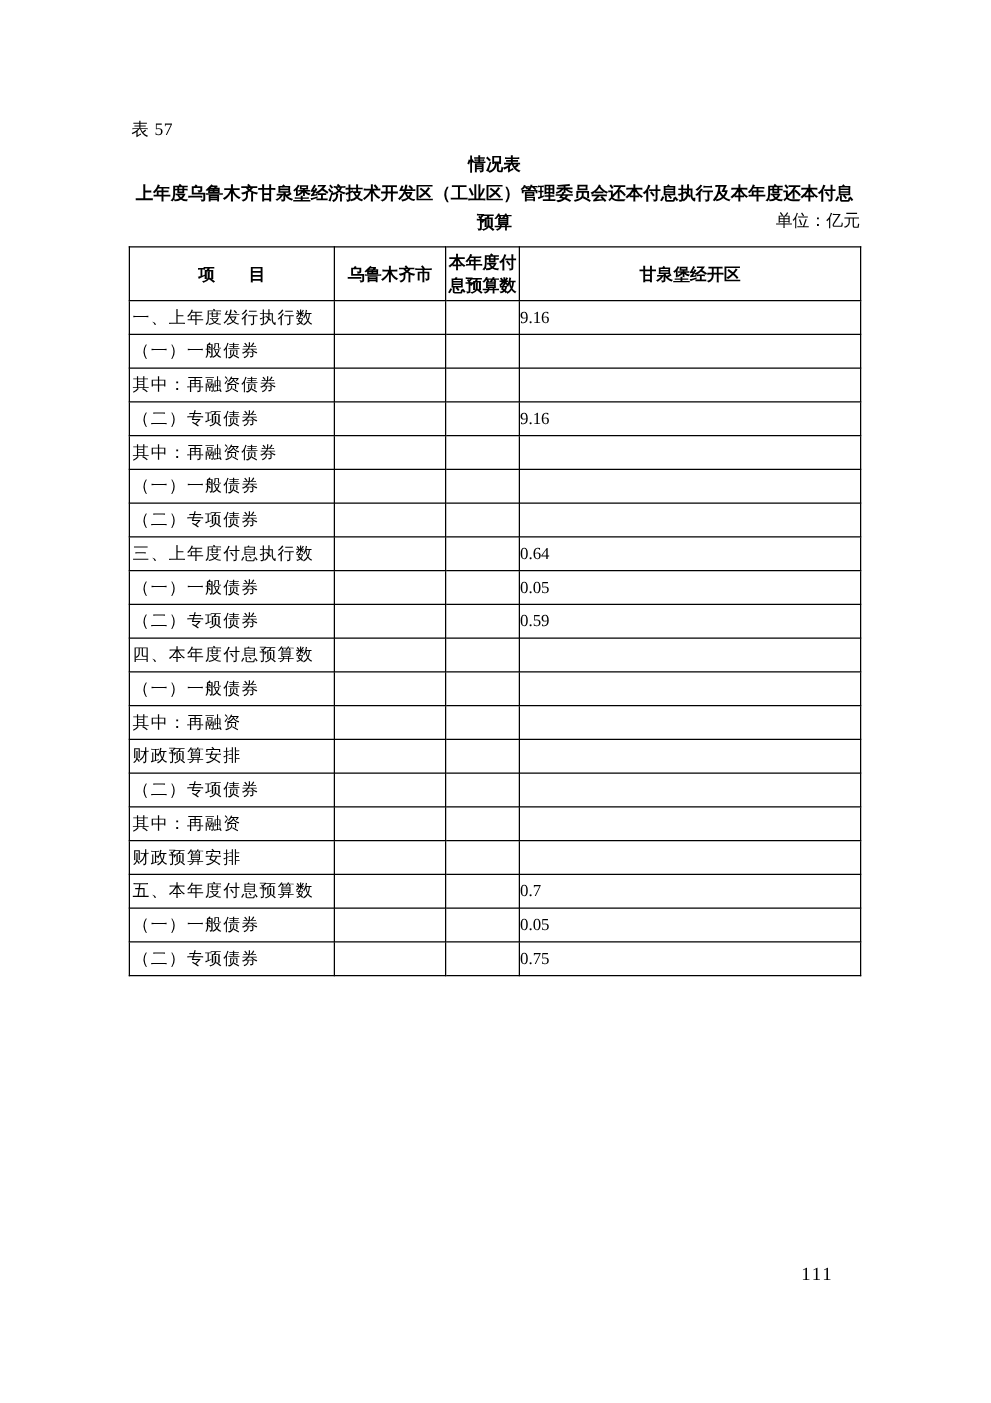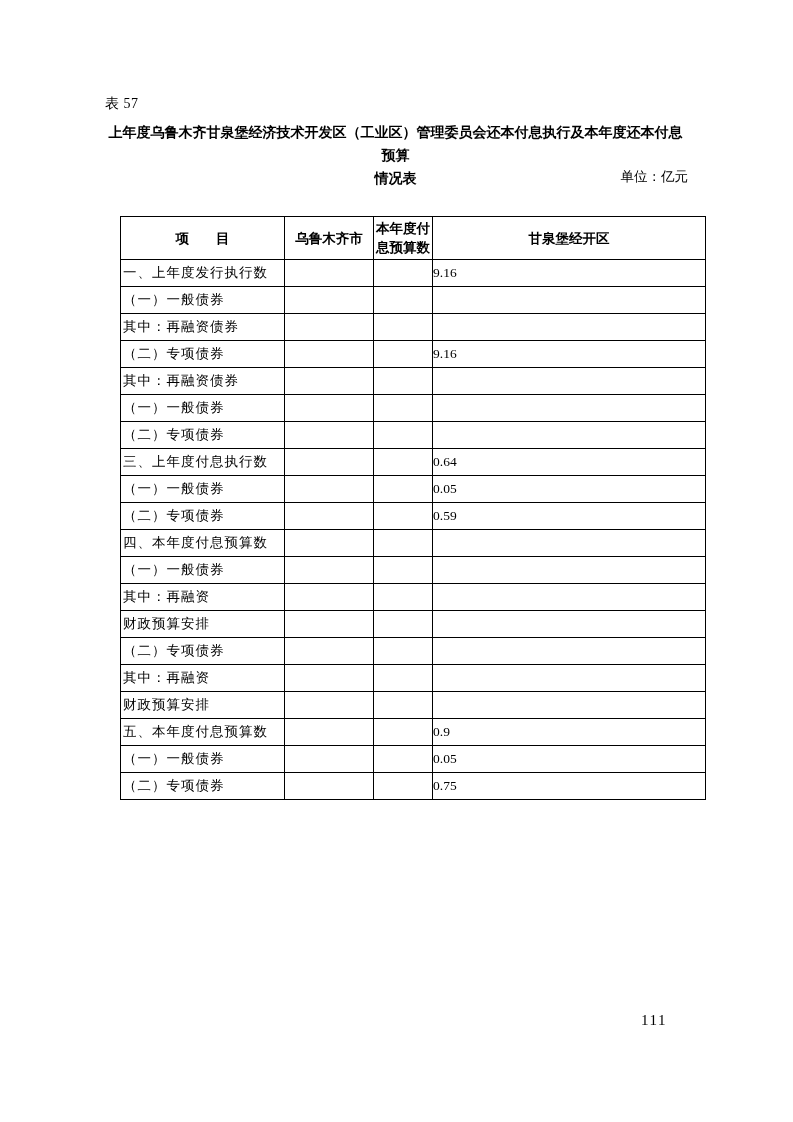--- a/index.html
+++ b/index.html
@@ -36,26 +36,25 @@
   .unit-label {
     position: absolute;
     left: 103px;
     top: 168px;
     width: 585px;
     text-align: right;
     font-size: 13.5px;
   }
   table.budget {
     position: absolute;
-    left: 120px;
+    left: 103px;
     top: 197px;
     width: 585px;
     border-collapse: collapse;
     table-layout: fixed;
-    margin-top: 19px;
   }
   table.budget th, table.budget td {
     border: 1px solid #000000;
     font-size: 13.5px;
     overflow: hidden;
     vertical-align: middle;
   }
   table.budget thead th {
     height: 43px;
     font-weight: bold;
@@ -85,22 +84,22 @@
   }
 </style>
 </head>
 <body>
 
 <div class="page">
 
   <div class="table-label">表 57</div>
 
   <div class="doc-title">
+    <div>情况表</div>
     <div>上年度乌鲁木齐甘泉堡经济技术开发区（工业区）管理委员会还本付息执行及本年度还本付息预算</div>
-    <div>情况表</div>
   </div>
 
   <div class="unit-label">单位：亿元</div>
 
   <table class="budget">
     <colgroup>
       <col style="width:164px">
       <col style="width:89px">
       <col style="width:59px">
       <col style="width:273px">
@@ -213,21 +212,21 @@
         <tr>
           <td class="label">财政预算安排</td>
           <td></td>
           <td></td>
           <td class="value"></td>
         </tr>
         <tr>
           <td class="label">五、本年度付息预算数</td>
           <td></td>
           <td></td>
-          <td class="value">0.9</td>
+          <td class="value">0.7</td>
         </tr>
         <tr>
           <td class="label">（一）一般债券</td>
           <td></td>
           <td></td>
           <td class="value">0.05</td>
         </tr>
         <tr>
           <td class="label">（二）专项债券</td>
           <td></td>

